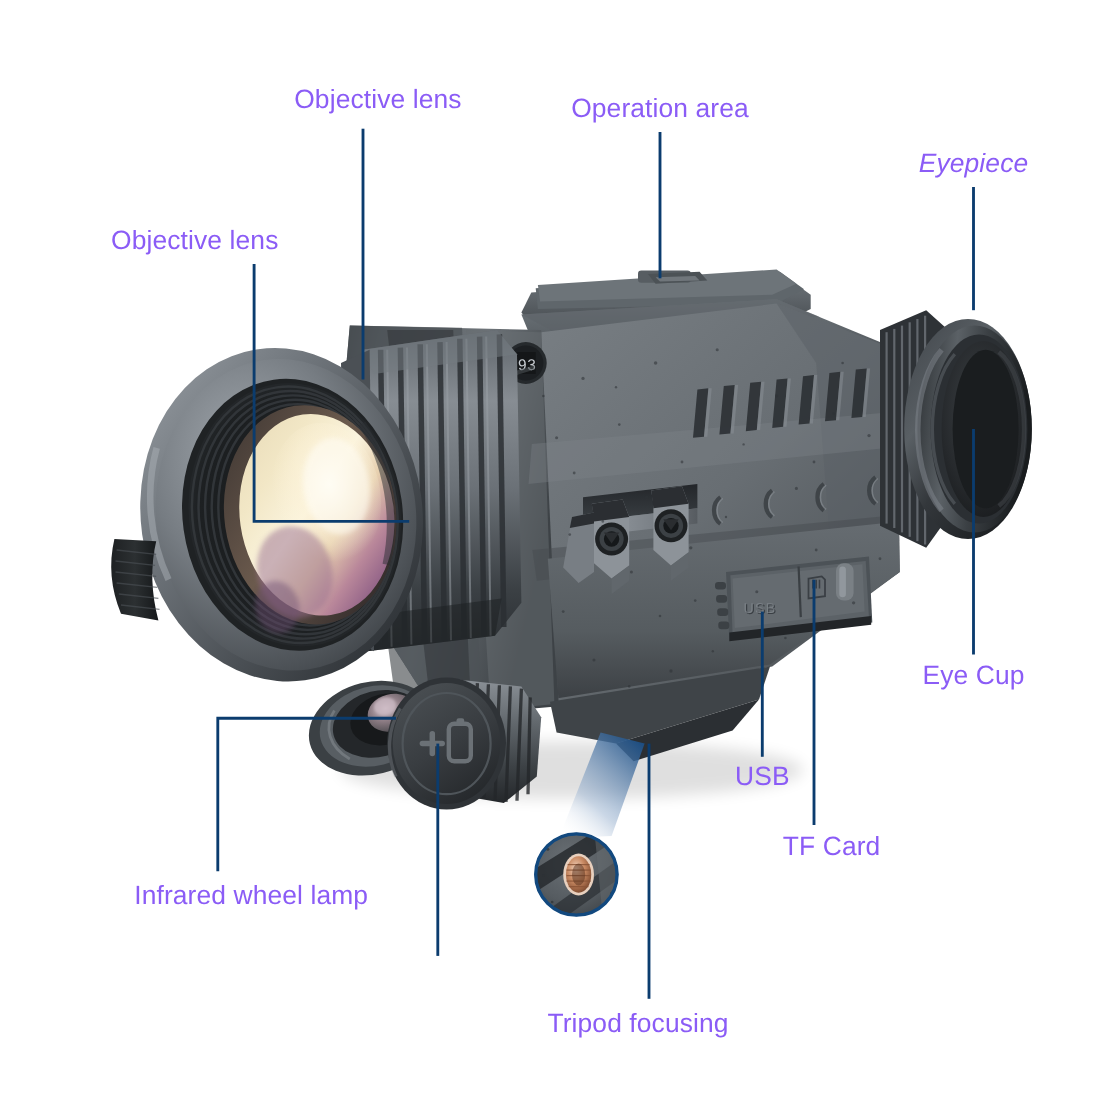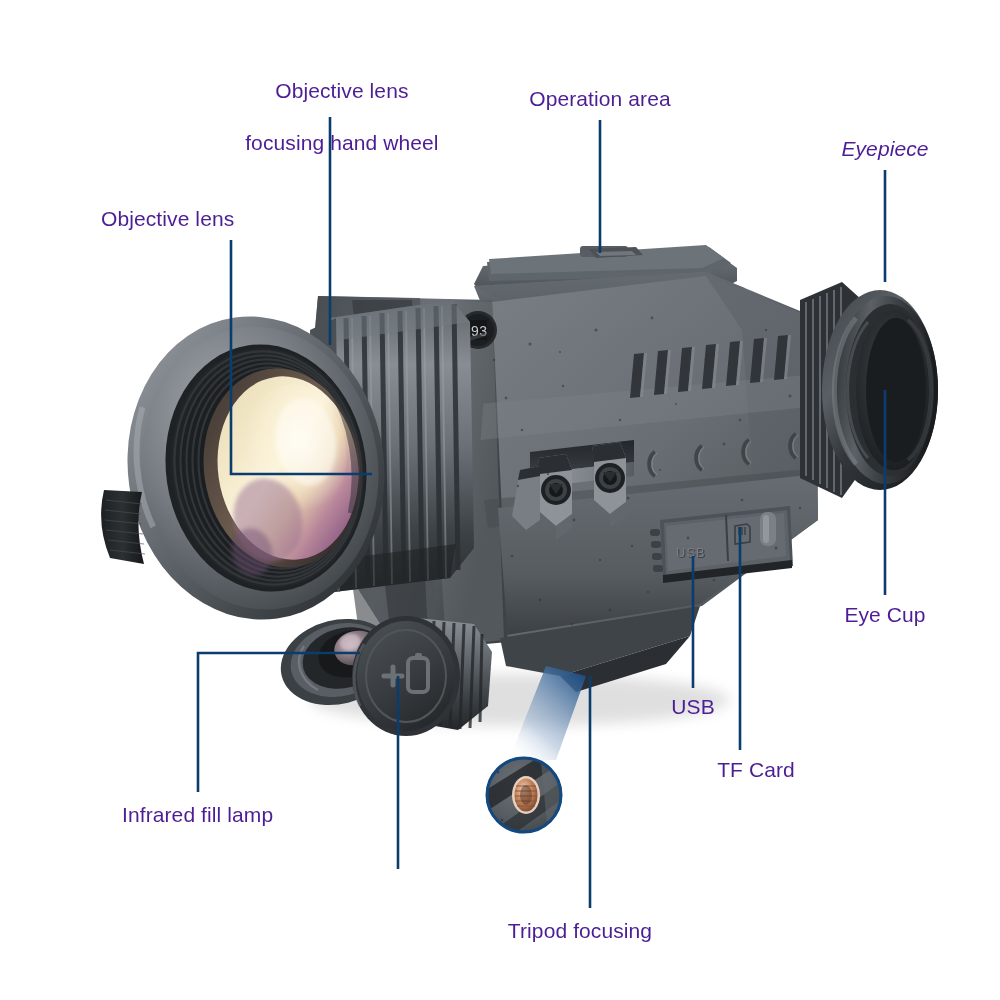--- a/index.html
+++ b/index.html
@@ -8,22 +8,22 @@
     width:1000px;height:1000px;
     font-family:"Liberation Sans","DejaVu Sans",sans-serif;
     overflow:hidden;
   }
   #stage{
     position:relative;width:1000px;height:1000px;background:#ffffff;
   }
   #art{position:absolute;left:0;top:0;width:1000px;height:1000px;}
   .lbl{
     position:absolute;
-    color:#4c1d95;
-    font-size:21px;
+    color:#8b5cf6;
+    font-size:24px;
     line-height:26px;
     white-space:pre;
     letter-spacing:.1px;
     user-select:none;
   }
   .lbl.c{text-align:center;transform:translateX(-50%);}
   .lbl.l{text-align:left;}
 </style>
 </head>
 <body>
@@ -540,33 +540,32 @@
       <path d="M693 556 L693 688"></path>
       <path d="M740 527 L740 750"></path>
       <path d="M198 792 L198 653 L360 653"></path>
       <path d="M398 676 L398 869"></path>
       <path d="M590 676 L590 908"></path>
     </g>
   </svg>
 
   <div class="lbl c" style="left:330px;top:52px;">
     <span>Objective lens</span><br>
-    <span>focusing hand wheel</span>
   </div>
 
   <div class="lbl c" style="left:600px;top:86px;">Operation area</div>
 
   <div class="lbl c" style="left:885px;top:136px;font-style:italic;">Eyepiece</div>
 
   <div class="lbl l" style="left:101px;top:206px;">Objective lens</div>
 
   <div class="lbl c" style="left:885px;top:602px;">Eye Cup</div>
 
   <div class="lbl c" style="left:693px;top:694px;">USB</div>
 
   <div class="lbl c" style="left:756px;top:757px;">TF Card</div>
 
-  <div class="lbl l" style="left:122px;top:802px;">Infrared fill lamp</div>
+  <div class="lbl l" style="left:122px;top:802px;">Infrared wheel lamp</div>
 
 
   <div class="lbl c" style="left:580px;top:918px;">Tripod focusing</div>
 
 </div>
 
 </body></html>

